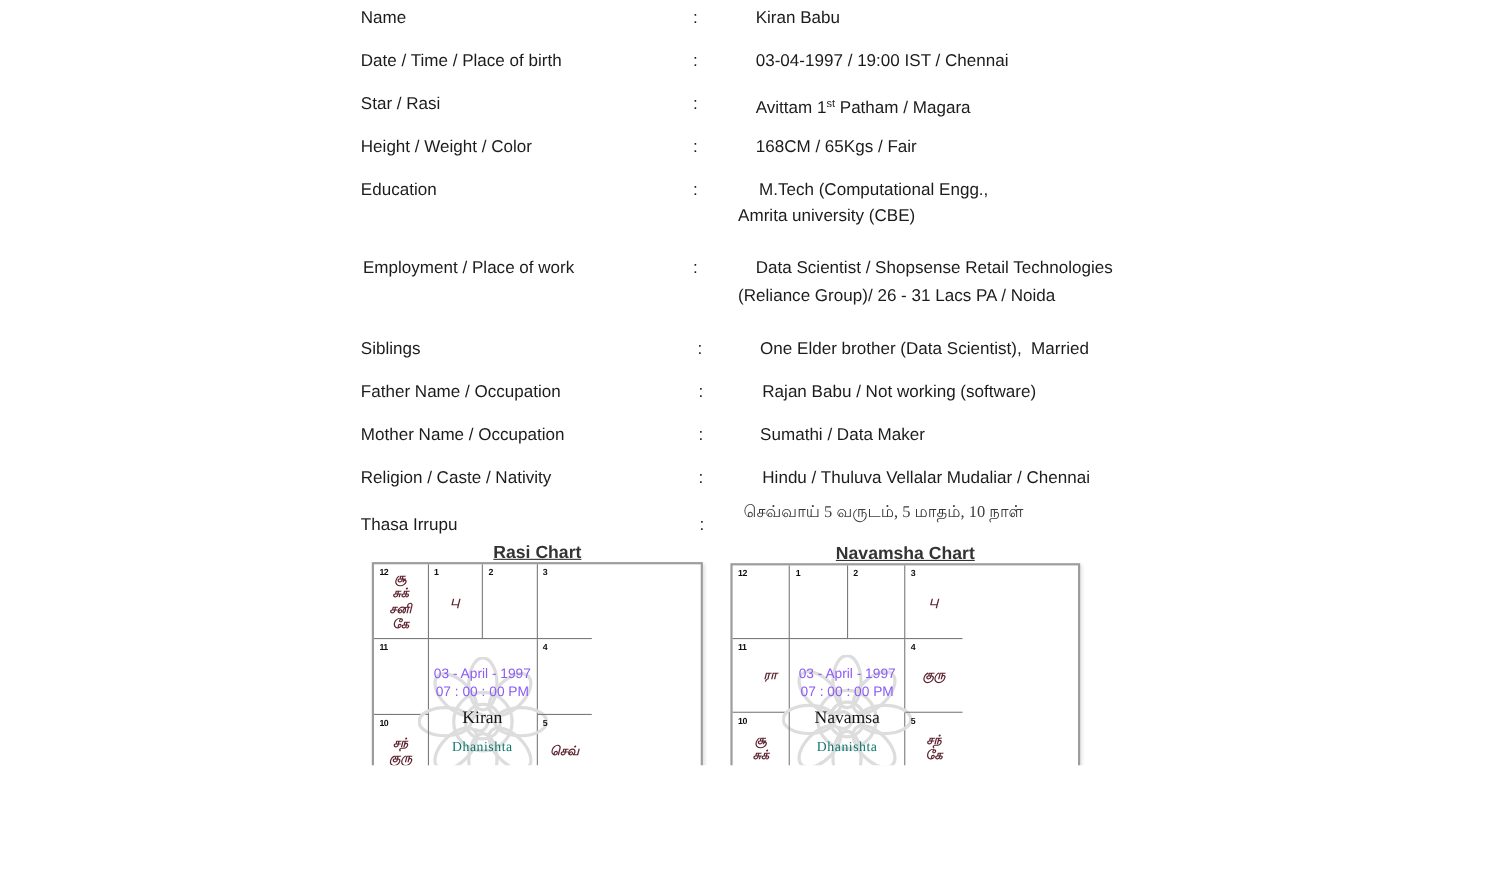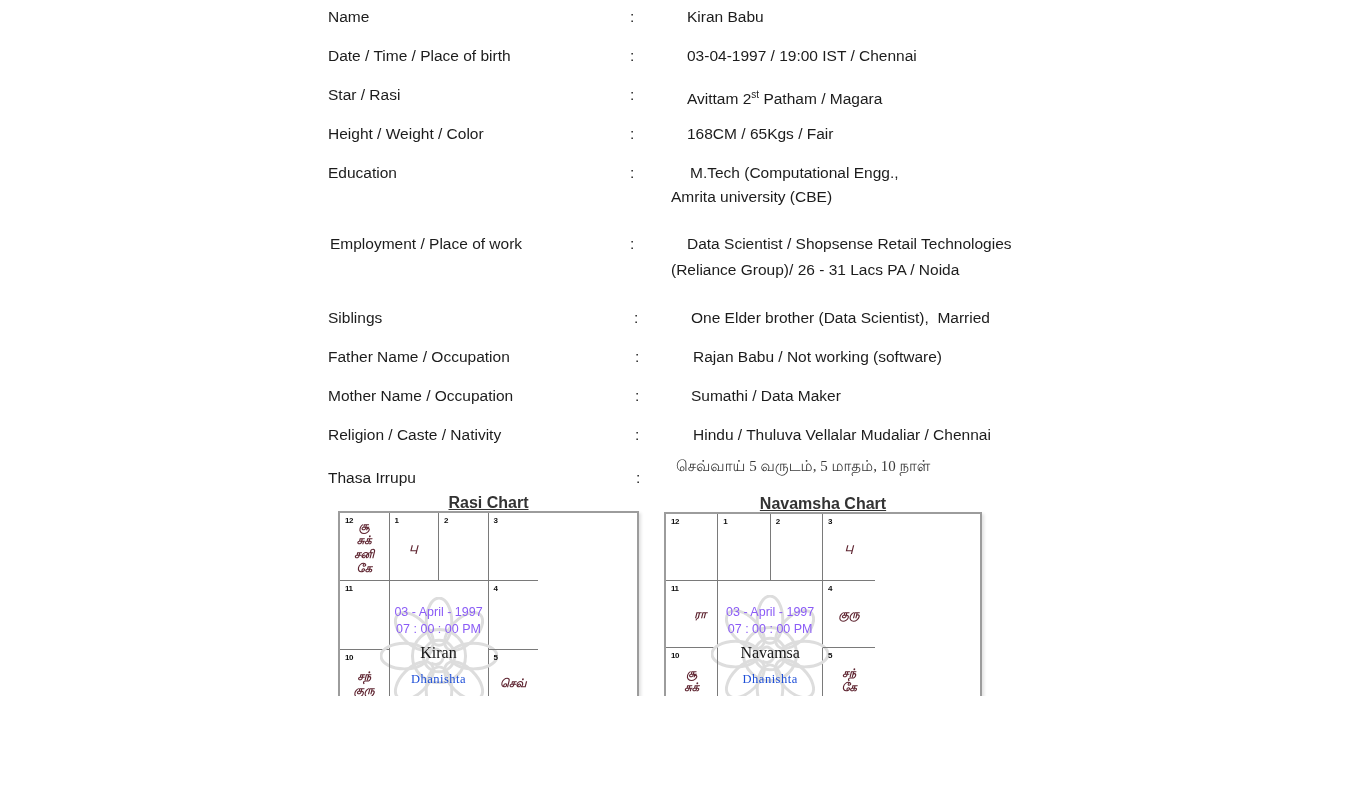--- a/index.html
+++ b/index.html
@@ -46,21 +46,21 @@
   .planets{flex:1;display:flex;flex-direction:column;align-items:center;justify-content:center;}
   .planet{
     font-size:11.5px;line-height:14px;font-weight:bold;font-style:italic;color:#5e2430;
     font-family:"Liberation Serif","DejaVu Serif",serif;
   }
   
   .ctr{align-items:center;padding-top:23px;box-sizing:border-box;}
   .c-date,.c-time{font-size:12.5px;line-height:17px;color:#8b5cf6;position:relative;z-index:1;}
   .c-name{font-family:"Liberation Serif","DejaVu Serif",serif;font-size:16px;color:#151515;
           margin-top:6px;position:relative;z-index:1;}
-  .c-nak{font-family:"Liberation Serif","DejaVu Serif",serif;font-size:12.5px;color:#1d4ed8;
+  .c-nak{font-family:"Liberation Serif","DejaVu Serif",serif;font-size:12.5px;color:#0f766e;
          margin-top:10px;letter-spacing:0.5px;position:relative;z-index:1;}
   .wm{position:absolute;left:50%;top:50%;transform:translate(-50%,-44%);z-index:0;}
   .lagna-mark{position:absolute;top:0;left:0;z-index:1;}
   .defs{position:absolute;width:0;height:0;overflow:hidden;}
 </style>
 </head>
 <body>
 
 <svg class="defs" xmlns="http://www.w3.org/2000/svg">
   <symbol id="lotus" viewBox="0 0 120 120">
@@ -98,21 +98,21 @@
 
     <div class="row" style="top:39px">
       <span class="lbl">Date / Time / Place of birth</span>
       <span class="colon">:</span>
       <span class="val">03-04-1997 / 19:00 IST / Chennai</span>
     </div>
 
     <div class="row" style="top:78px">
       <span class="lbl">Star / Rasi</span>
       <span class="colon">:</span>
-      <span class="val"><span>Avittam 2</span><sup>st</sup><span> Patham / Magara</span></span>
+      <span class="val"><span>Avittam 1</span><sup>st</sup><span> Patham / Magara</span></span>
     </div>
 
     <div class="row" style="top:117px">
       <span class="lbl">Height / Weight / Color</span>
       <span class="colon">:</span>
       <span class="val">168CM / 65Kgs / Fair</span>
     </div>
 
     <div class="row" style="top:156px">
       <span class="lbl">Education</span>

